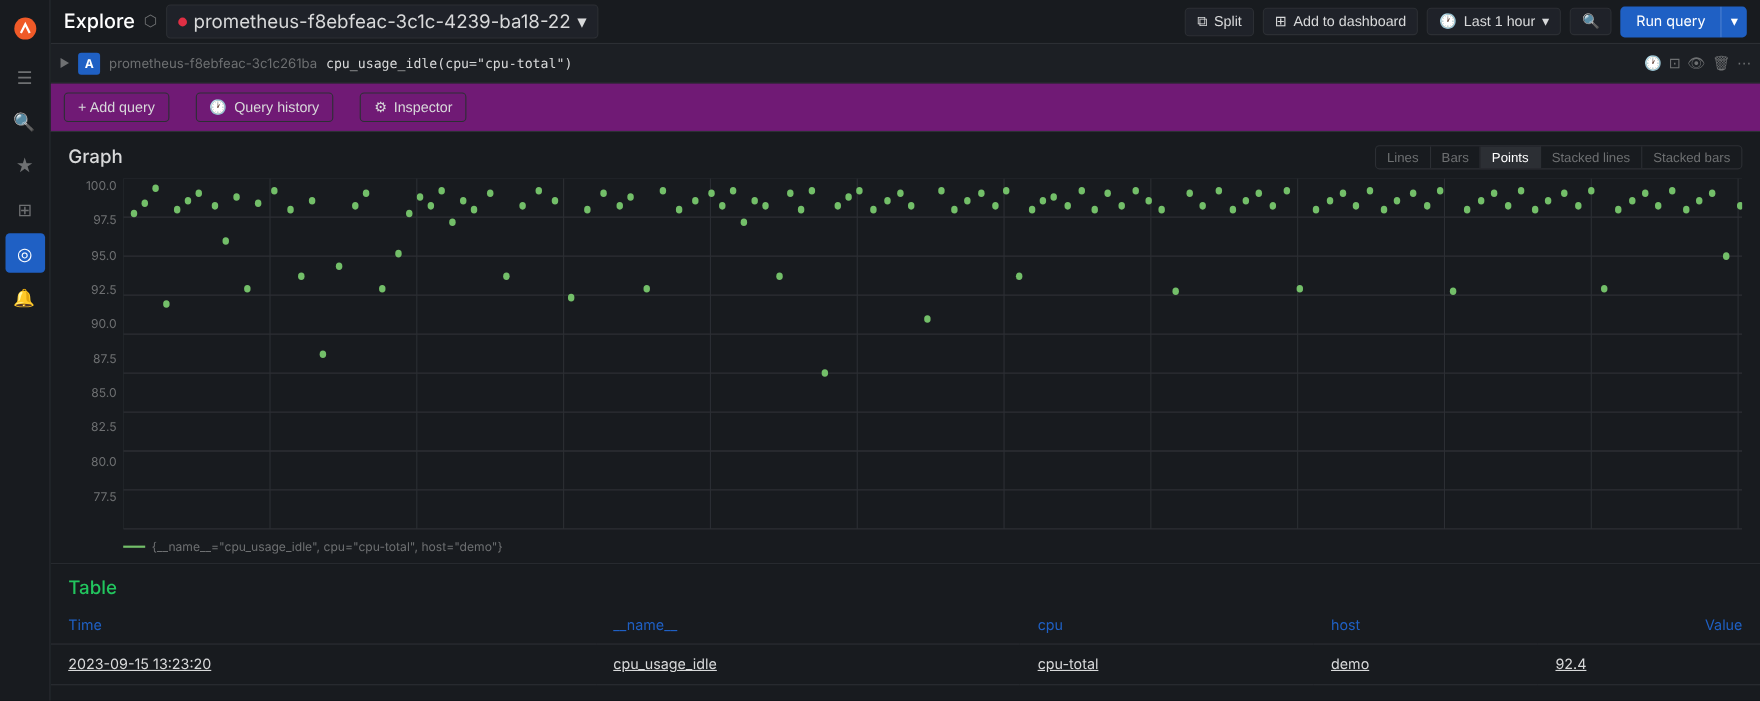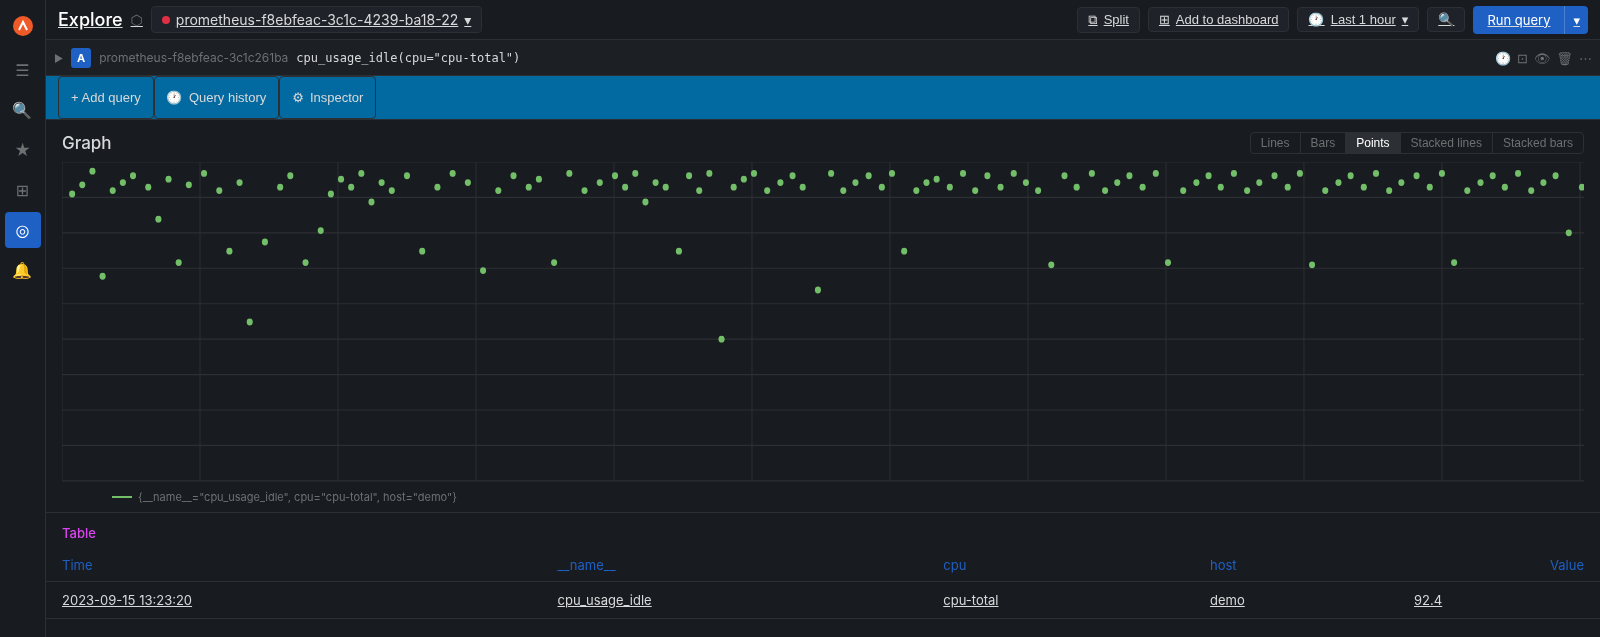--- a/index.html
+++ b/index.html
@@ -57,21 +57,20 @@
     
     .topbar {
       height: 40px;
       background: #181b1f;
       border-bottom: 1px solid #2c2f34;
       display: flex;
       align-items: center;
       padding: 0 12px;
       gap: 8px;
       flex-shrink: 0;
-      text-decoration: underline;
     }
     .topbar-title {
       font-size: 18px;
       font-weight: 500;
       color: #fff;
     }
     .topbar-share-icon {
       color: #6e7072;
       font-size: 14px;
       cursor: pointer;
@@ -79,21 +78,21 @@
     .datasource-selector {
       display: flex;
       align-items: center;
       gap: 6px;
       background: #1f2229;
       border: 1px solid #2c2f34;
       border-radius: 4px;
       padding: 4px 10px;
       cursor: pointer;
       color: #d8d9da;
-      font-size: 14px;
+      font-size: 17px;
     }
     .datasource-dot {
       width: 8px;
       height: 8px;
       border-radius: 50%;
       background: #e02f44;
       flex-shrink: 0;
     }
     .topbar-spacer { flex: 1; }
     .topbar-actions {
@@ -176,25 +175,26 @@
       display: flex;
       align-items: center;
       gap: 6px;
       color: #6e7072;
     }
     .query-row-icon { cursor: pointer; font-size: 13px; }
 
     
     .toolbar {
       height: 44px;
-      background: #0369a1;
+      background: #701a75;
       border-bottom: 1px solid #2c2f34;
       display: flex;
+      align-items: center;
       padding: 0 12px;
-      gap: 0;
+      gap: 24px;
       flex-shrink: 0;
     }
     .toolbar-btn {
       display: flex;
       align-items: center;
       gap: 6px;
       background: transparent;
       border: 1px solid #2c2f34;
       border-radius: 4px;
       padding: 5px 12px;
@@ -280,23 +280,23 @@
     }
 
     
     .table-section {
       flex: 1;
       overflow-y: auto;
       padding: 0;
       background: #181b1f;
     }
     .table-title {
-      font-size: 13px;
+      font-size: 17px;
       font-weight: 500;
-      color: #d946ef;
+      color: #22c55e;
       padding: 12px 16px 8px;
     }
     table {
       width: 100%;
       border-collapse: collapse;
       font-size: 13px;
     }
     thead tr {
       border-bottom: 1px solid #2c2f34;
     }
@@ -409,20 +409,32 @@
       <div class="graph-type-btns">
         <button class="graph-type-btn">Lines</button>
         <button class="graph-type-btn">Bars</button>
         <button class="graph-type-btn active">Points</button>
         <button class="graph-type-btn">Stacked lines</button>
         <button class="graph-type-btn">Stacked bars</button>
       </div>
     </div>
 
     <div class="chart-container">
+      <div class="y-axis">
+        <span>100.0</span>
+        <span>97.5</span>
+        <span>95.0</span>
+        <span>92.5</span>
+        <span>90.0</span>
+        <span>87.5</span>
+        <span>85.0</span>
+        <span>82.5</span>
+        <span>80.0</span>
+        <span>77.5</span>
+      </div>
       <div class="chart-area">
         <svg class="chart-svg" id="chart-svg" viewBox="0 0 1500 280" preserveAspectRatio="none">
 
           <line x1="0" y1="0" x2="1500" y2="0" stroke="#2c2f34" stroke-width="1"></line>
           <line x1="0" y1="31" x2="1500" y2="31" stroke="#2c2f34" stroke-width="1"></line>
           <line x1="0" y1="62" x2="1500" y2="62" stroke="#2c2f34" stroke-width="1"></line>
           <line x1="0" y1="93" x2="1500" y2="93" stroke="#2c2f34" stroke-width="1"></line>
           <line x1="0" y1="124" x2="1500" y2="124" stroke="#2c2f34" stroke-width="1"></line>
           <line x1="0" y1="155" x2="1500" y2="155" stroke="#2c2f34" stroke-width="1"></line>
           <line x1="0" y1="186" x2="1500" y2="186" stroke="#2c2f34" stroke-width="1"></line>

